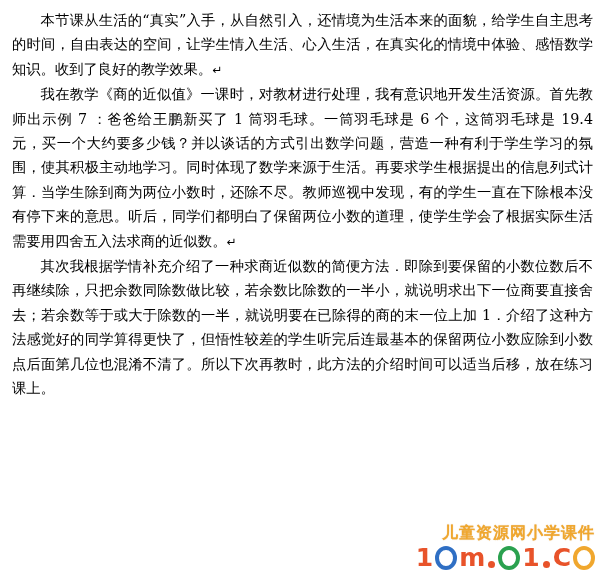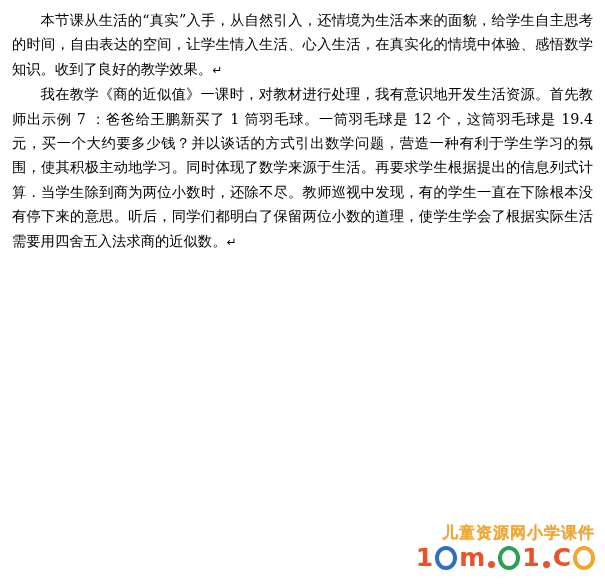--- a/index.html
+++ b/index.html
@@ -99,23 +99,24 @@
   .wm-oval.blue { border-color: #2f6fc4; }
   .wm-oval.orange { border-color: #f0a72e; }
 </style>
 </head>
 <body>
 
 <div id="page">
 
   <p class="para"><span>本节课从生活的“真实”入手，从自然引入，还情境为生活本来的面貌，给学生自主思考的时间，自由表达的空间，让学生情入生活、心入生活，在真实化的情境中体验、感悟数学知识。收到了良好的教学效果。</span><span class="pilcrow">↵</span></p>
 
-  <p class="para"><span>我在教学《商的近似值》一课时，对教材进行处理，我有意识地开发生活资源。首先教师出示例 7 ：爸爸给王鹏新买了 1 筒羽毛球。一筒羽毛球是 12 个，这筒羽毛球是 19.4 元，买一个大约要多少钱？并以谈话的方式引出数学问题，营造一种有利于学生学习的氛围，使其积极主动地学习。同时体现了数学来源于生活。再要求学生根据提出的信息列式计算．当学生除到商为两位小数时，还除不尽。教师巡视中发现，有的学生一直在下除根本没有停下来的意思。听后，同学们都明白了保留两位小数的道理，使学生学会了根据实际生活需要用四舍五入法求商的近似数。</span><span class="pilcrow">↵</span></p>
+  <p class="para"><span>我在教学《商的近似值》一课时，对教材进行处理，我有意识地开发生活资源。首先教师出示例 7 ：爸爸给王鹏新买了 1 筒羽毛球。一筒羽毛球是 6 个，这筒羽毛球是 19.4 元，买一个大约要多少钱？并以谈话的方式引出数学问题，营造一种有利于学生学习的氛围，使其积极主动地学习。同时体现了数学来源于生活。再要求学生根据提出的信息列式计算．当学生除到商为两位小数时，还除不尽。教师巡视中发现，有的学生一直在下除根本没有停下来的意思。听后，同学们都明白了保留两位小数的道理，使学生学会了根据实际生活需要用四舍五入法求商的近似数。</span><span class="pilcrow">↵</span></p>
 
 
+  <p class="para"><span>其次我根据学情补充介绍了一种求商近似数的简便方法．即除到要保留的小数位数后不再继续除，只把余数同除数做比较，若余数比除数的一半小，就说明求出下一位商要直接舍去；若余数等于或大于除数的一半，就说明要在已除得的商的末一位上加 1．介绍了这种方法感觉好的同学算得更快了，但悟性较差的学生听完后连最基本的保留两位小数应除到小数点后面第几位也混淆不清了。所以下次再教时，此方法的介绍时间可以适当后移，放在练习课上。</span></p>
 
   <div id="watermark">
     <div id="wm-text">儿童资源网小学课件</div>
     <div id="wm-logo">
       <span class="wm-letter">1</span>
       <span class="wm-oval blue"></span>
       <span class="wm-letter">m</span>
       <span class="wm-dot"></span>
       <span class="wm-oval"></span>
       <span class="wm-letter">1</span>

